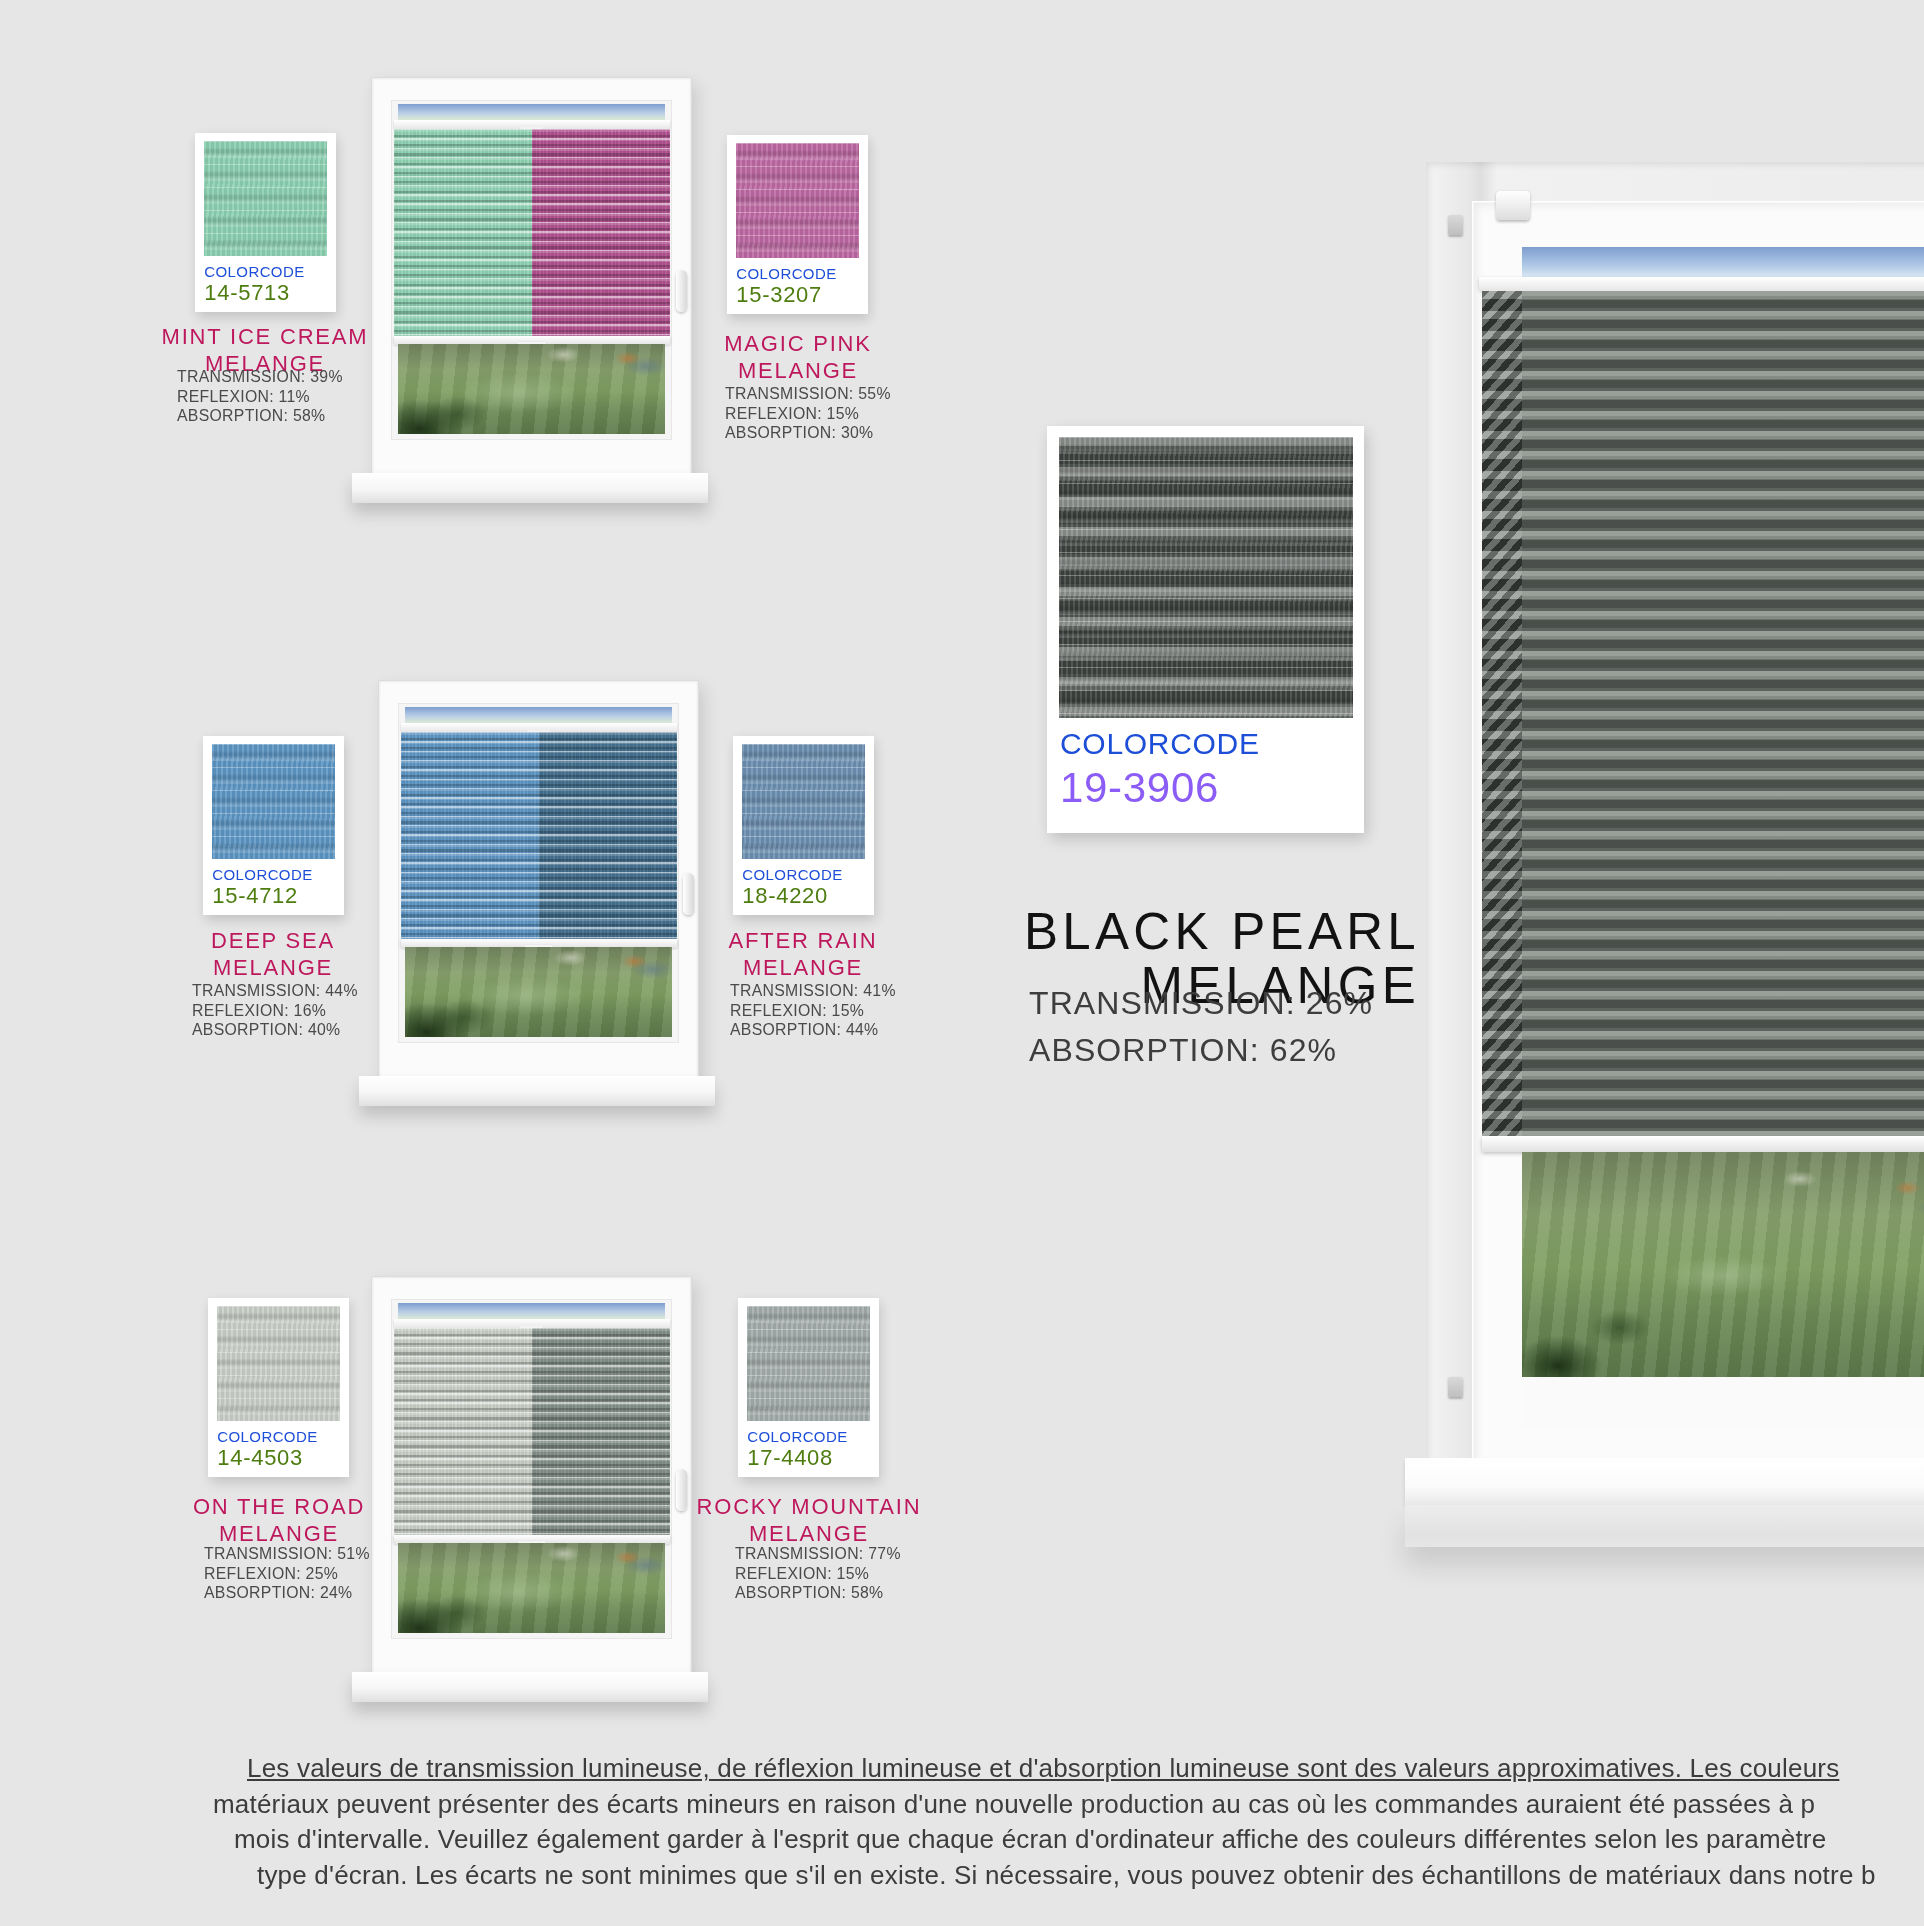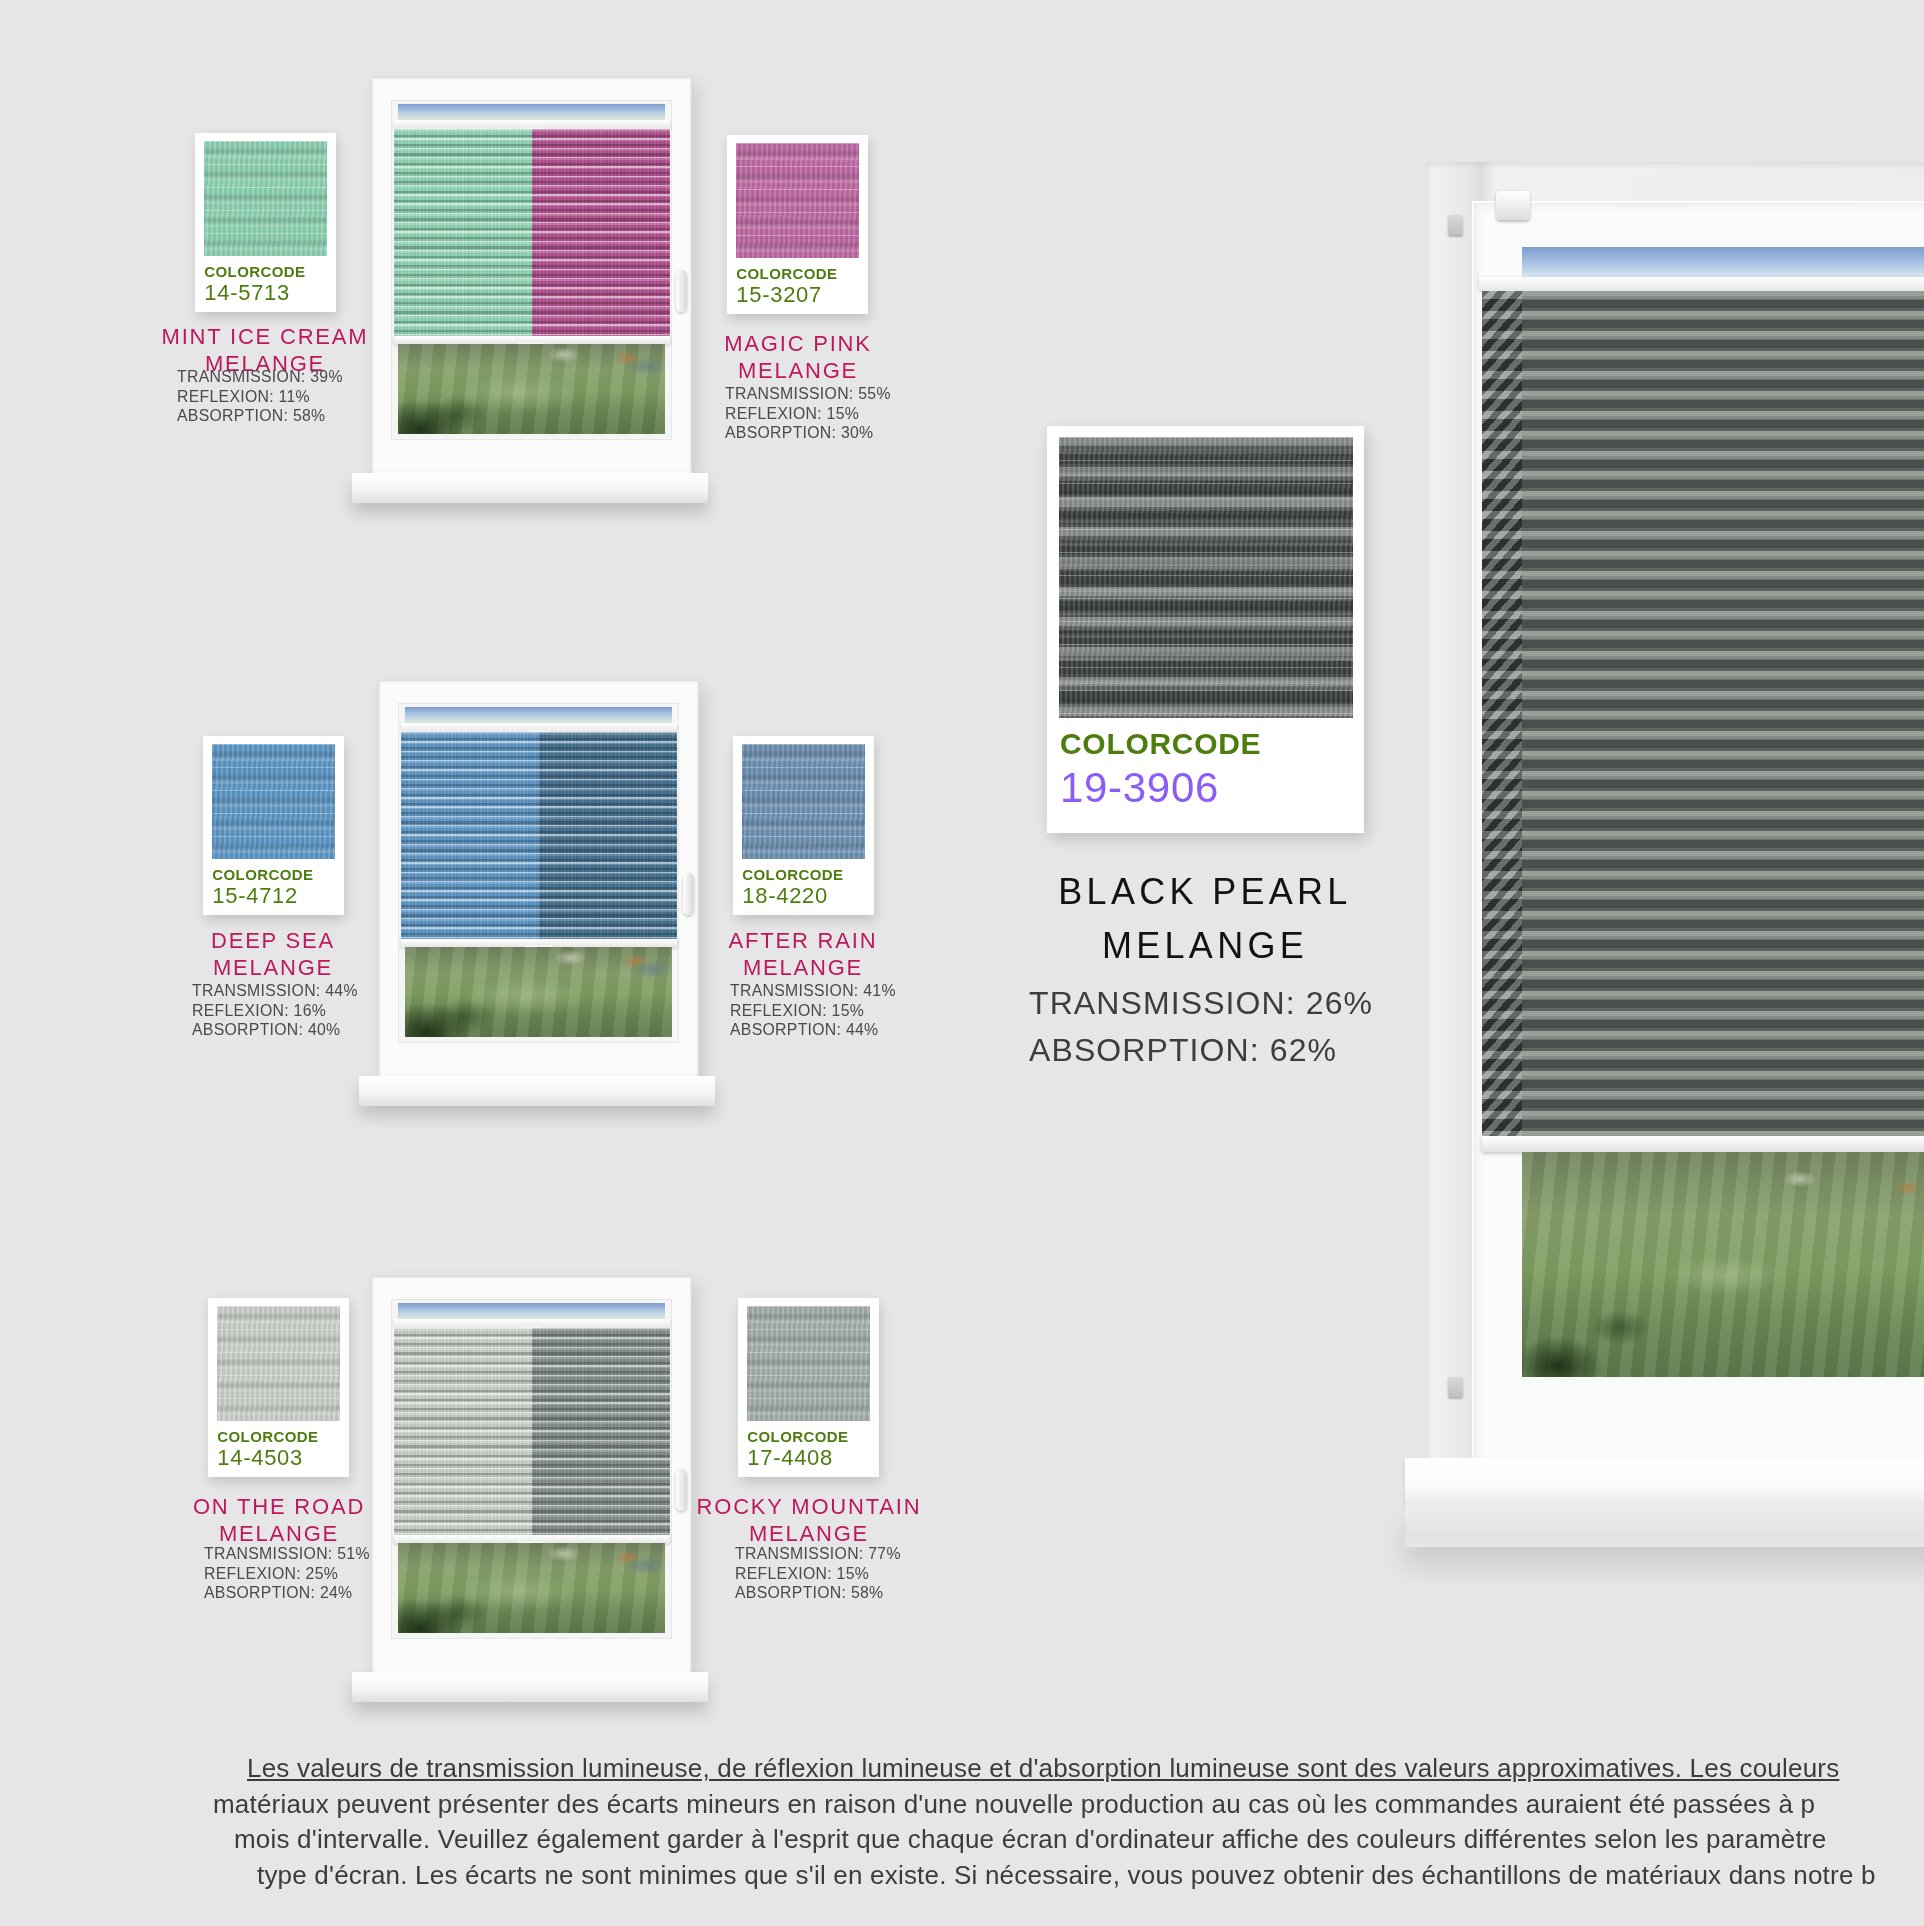--- a/index.html
+++ b/index.html
@@ -12,37 +12,37 @@
   
   .card{position:absolute; width:141px; height:179px; background:#ffffff;
         box-shadow:2.1px 5px 11.5px rgba(0,0,0,.16);}
   .card .fabric{position:absolute; left:9.3px; top:7.9px; right:9.3px; height:115px; overflow:hidden;}
   .fabric{position:relative;}
   .fabric::after{content:""; position:absolute; inset:0;
     background:
       repeating-linear-gradient(180deg, rgba(255,255,255,.30) 0 1.4px, rgba(255,255,255,0) 1.4px 6.4px,
         rgba(0,0,0,.10) 9.3px 11.5px, rgba(255,255,255,.14) 15px 17px, rgba(0,0,0,0) 17px 23px),
       repeating-linear-gradient(92deg, rgba(255,255,255,.12) 0 2.1px, rgba(0,0,0,.05) 2.1px 5px);}
-  .cc-label{position:absolute; left:9.3px; top:130px; font-size:15px; font-weight:700; letter-spacing:0.4px; color:#4d7c0f;}
+  .cc-label{position:absolute; left:9.3px; top:130px; font-size:15px; font-weight:400; letter-spacing:0.4px; color:#1d4ed8;}
   .cc-code{position:absolute; left:9.3px; top:147px; font-size:22px; letter-spacing:0.7px; color:#4d7c0f;}
   
   .card-big{position:absolute; left:1047px; top:426px; width:317px; height:407px; background:#ffffff;
         box-shadow:2.9px 6.4px 14.3px rgba(0,0,0,.18);}
   .card-big .fabric{position:absolute; left:11.5px; top:10.7px; right:11.5px; height:281px; overflow:hidden;}
   .fabric-banded::before{content:""; position:absolute; inset:0;
     background:repeating-linear-gradient(180deg, rgba(255,255,255,.30) 0 8.6px, rgba(255,255,255,.05) 8.6px 13px,
       rgba(0,0,0,.30) 14.3px 27px, rgba(0,0,0,.10) 27px 30px);}
   .card-big .cc-label{left:13px; top:301px; font-size:30px; letter-spacing:0.7px;}
   .card-big .cc-code{left:13px; top:338px; font-size:42px; color:#8b5cf6;}
   
   .pname{position:absolute; width:258px; text-align:center; font-size:22px; letter-spacing:1.8px;
          line-height:26.5px; color:#be185d;}
   .pstats{position:absolute; font-size:15.8px; line-height:19.7px; letter-spacing:0.3px; color:#4a4a4a;}
-  .pname-big{position:absolute; left:990px; top:865px; width:430px; text-align:center;
-         font-size:36px; letter-spacing:4.3px; line-height:54px; color:#121212;}
+  .pname-big{position:absolute; left:990px; top:905px; width:430px; text-align:right;
+         font-size:51px; letter-spacing:4.3px; line-height:54px; color:#121212;}
   .pstats-big{position:absolute; left:1029px; top:980px; font-size:32px; line-height:47px;
          letter-spacing:1.1px; color:#3d3d3d;}
   
   .wunit{position:absolute; width:319px; height:430px;}
   .win{position:absolute; left:0; top:0; width:319px; height:399px; background:#fbfbfb;
        border:0.7px solid #dcdcdc; box-shadow:inset 0 0 0 1.4px #efefef, 5px 7.2px 15.8px rgba(0,0,0,.12);}
   .win-inner{position:absolute; left:19.3px; top:21.5px; right:19.3px; bottom:37px; background:#f5f5f5;
        box-shadow:inset 0 0 0 0.7px #e2e2e2;}
   .sky{position:absolute; left:26px; right:26px; top:26px; height:15.8px;
        background:linear-gradient(180deg,#7e9ecf 0%,#b7cde6 55%,#dcead5 100%);}

